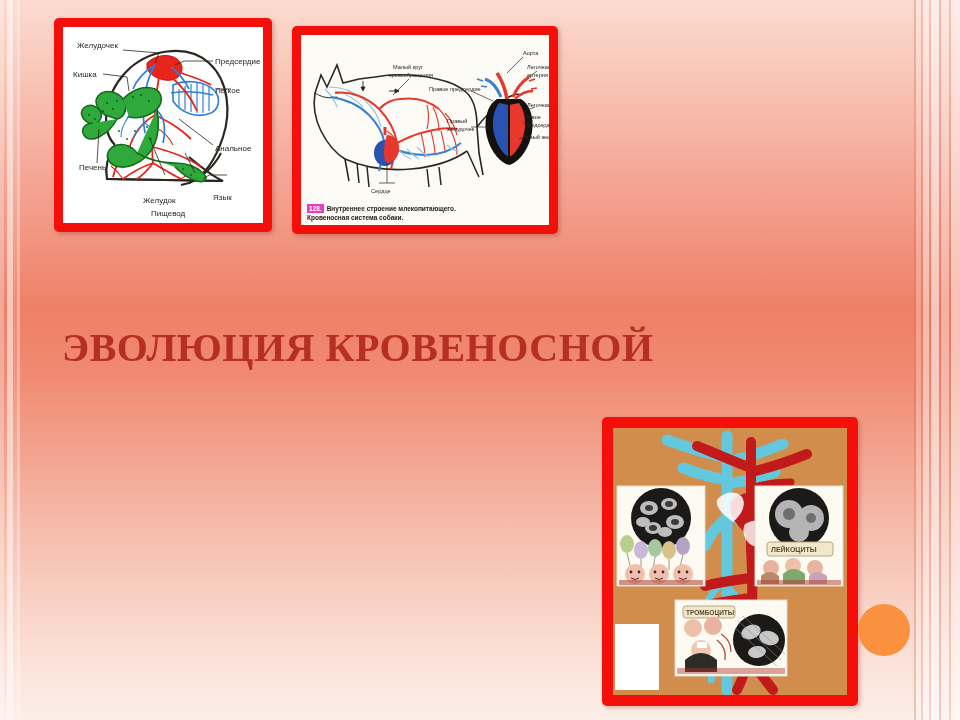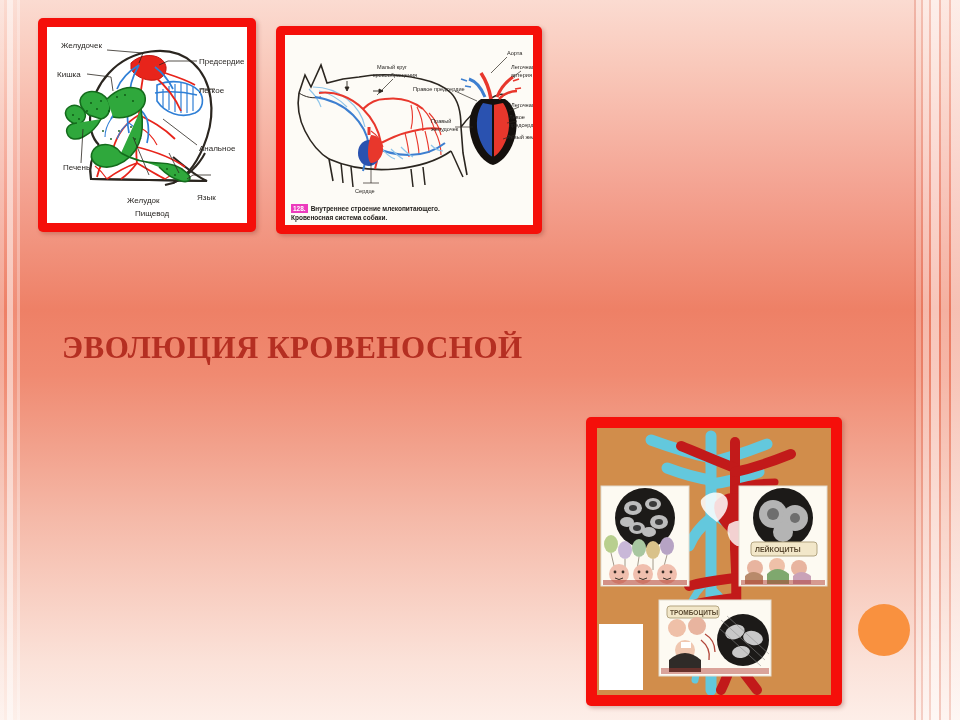--- a/index.html
+++ b/index.html
@@ -79,35 +79,36 @@
     pointer-events: none;
   }
 
   
   .title-block {
     position: absolute;
     left: 62px;
     top: 305px;
     width: 700px;
     color: #b52f22;
-    font-size: 31px;
+    font-size: 40px;
     font-weight: bold;
     font-family: "Liberation Serif", serif;
     line-height: 86px;
     letter-spacing: 0.5px;
   }
   .title-line { display: block; white-space: nowrap; }
 
   
   .frame {
     position: absolute;
     background: #f50f0a;
     border-radius: 5px;
     box-shadow: 2px 2px 4px rgba(120,40,30,0.30);
     box-sizing: border-box;
+    margin-left: 16px;
   }
   .frame-inner {
     position: absolute;
     inset: 9px;
     background: #ffffff;
     overflow: hidden;
   }
 
   #frame-frog  { left: 38px;  top: 18px;  width: 218px; height: 214px; }
   #frame-dog   { left: 276px; top: 26px;  width: 266px; height: 208px; }

